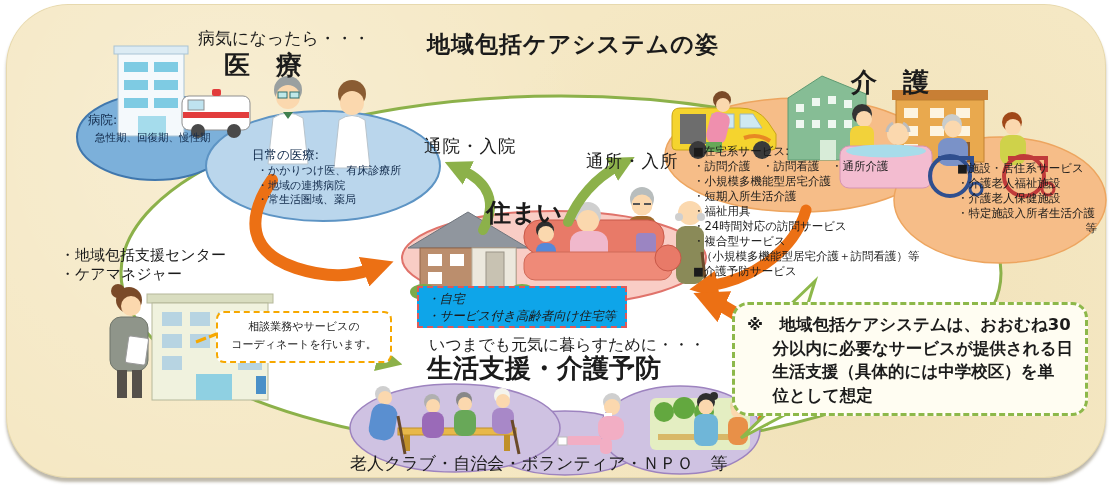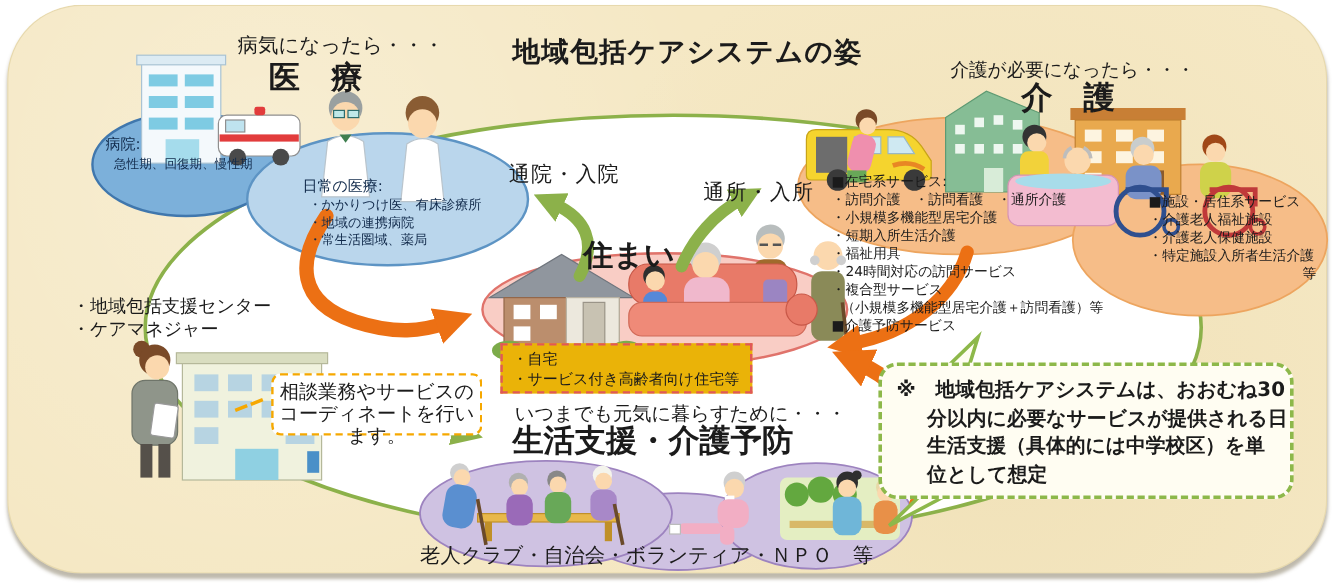--- a/index.html
+++ b/index.html
@@ -15,26 +15,26 @@
   .t{position:absolute;white-space:nowrap;line-height:1.15;}
   .title{font-size:23px;font-weight:bold;letter-spacing:1px;}
   .trigger{font-size:17px;}
   .heading{font-size:26px;font-weight:bold;}
   .small{font-size:11px;}
   .flow{font-size:17.5px;letter-spacing:1px;}
   .svc{font-size:11.5px;line-height:15px;}
   .svc .indent{padding-left:8px;}
   .svc .tail-right{text-align:right;padding-right:14px;}
   .ell-label{font-size:12.5px;}
-  .dashbox-red{position:absolute;border:2px dashed #e05858;background:#eab308;
-               font-size:12.5px;line-height:17px;padding:2px 8px;}
+  .dashbox-red{position:absolute;border:2px dashed #e05858;background:#0ea5e9;
+               font-size:12.5px;line-height:17px;padding:2px 8px;font-style:italic;}
   .callout{position:absolute;border:2.5px dashed #f6a800;border-radius:8px;background:#ffffff;
-           font-size:16px;line-height:18px;text-align:center;padding-top:5px;margin-left:10px;}
+           font-size:11px;line-height:18px;text-align:center;padding-top:5px;}
   .notebox{position:absolute;border:3px dashed #8db84a;border-radius:16px;background:#fffdf2;
-           font-weight:bold;font-size:16.5px;line-height:23.5px;padding:8px 10px 6px 12px;}
+           font-weight:bold;font-size:16.5px;line-height:23.5px;padding:8px 20px 6px 12px;}
   .notebox .note-line{white-space:nowrap;}
   .notebox .note-line + .note-line{padding-left:1.55em;}
 </style>
 </head>
 <body>
 
 <div class="stage">
   <div class="canvas"></div>
 
   <svg class="layer" width="1112" height="490" viewBox="0 0 1112 490">
@@ -284,21 +284,20 @@
   <div class="t ell-label" style="left:88px;top:113px;color:#10294a;">病院:</div>
   <div class="t" style="left:95px;top:131px;font-size:10.5px;color:#10294a;">急性期、回復期、慢性期</div>
   <div class="t ell-label" style="left:252px;top:148px;color:#10294a;">日常の医療:</div>
   <div class="t small" style="left:257px;top:164px;line-height:14.5px;color:#10294a;">
     <div>・かかりつけ医、有床診療所</div>
     <div>・地域の連携病院</div>
     <div>・常生活圏域、薬局</div>
   </div>
   <div class="t flow" style="left:424px;top:136px;">通院・入院</div>
 
-  <div class="t" style="left:792px;top:50px;font-size:15.5px;">介護が必要になったら・・・</div>
   <div class="t heading" style="left:851px;top:68px;">介　護</div>
   <div class="t flow" style="left:586px;top:151px;">通所・入所</div>
 
   <div class="t svc" style="left:693px;top:144px;">
     <div>■在宅系サービス:</div>
     <div>・訪問介護　・訪問看護　・通所介護</div>
     <div>・小規模多機能型居宅介護</div>
     <div>・短期入所生活介護</div>
     <div>・福祉用具</div>
     <div>・24時間対応の訪問サービス</div>

